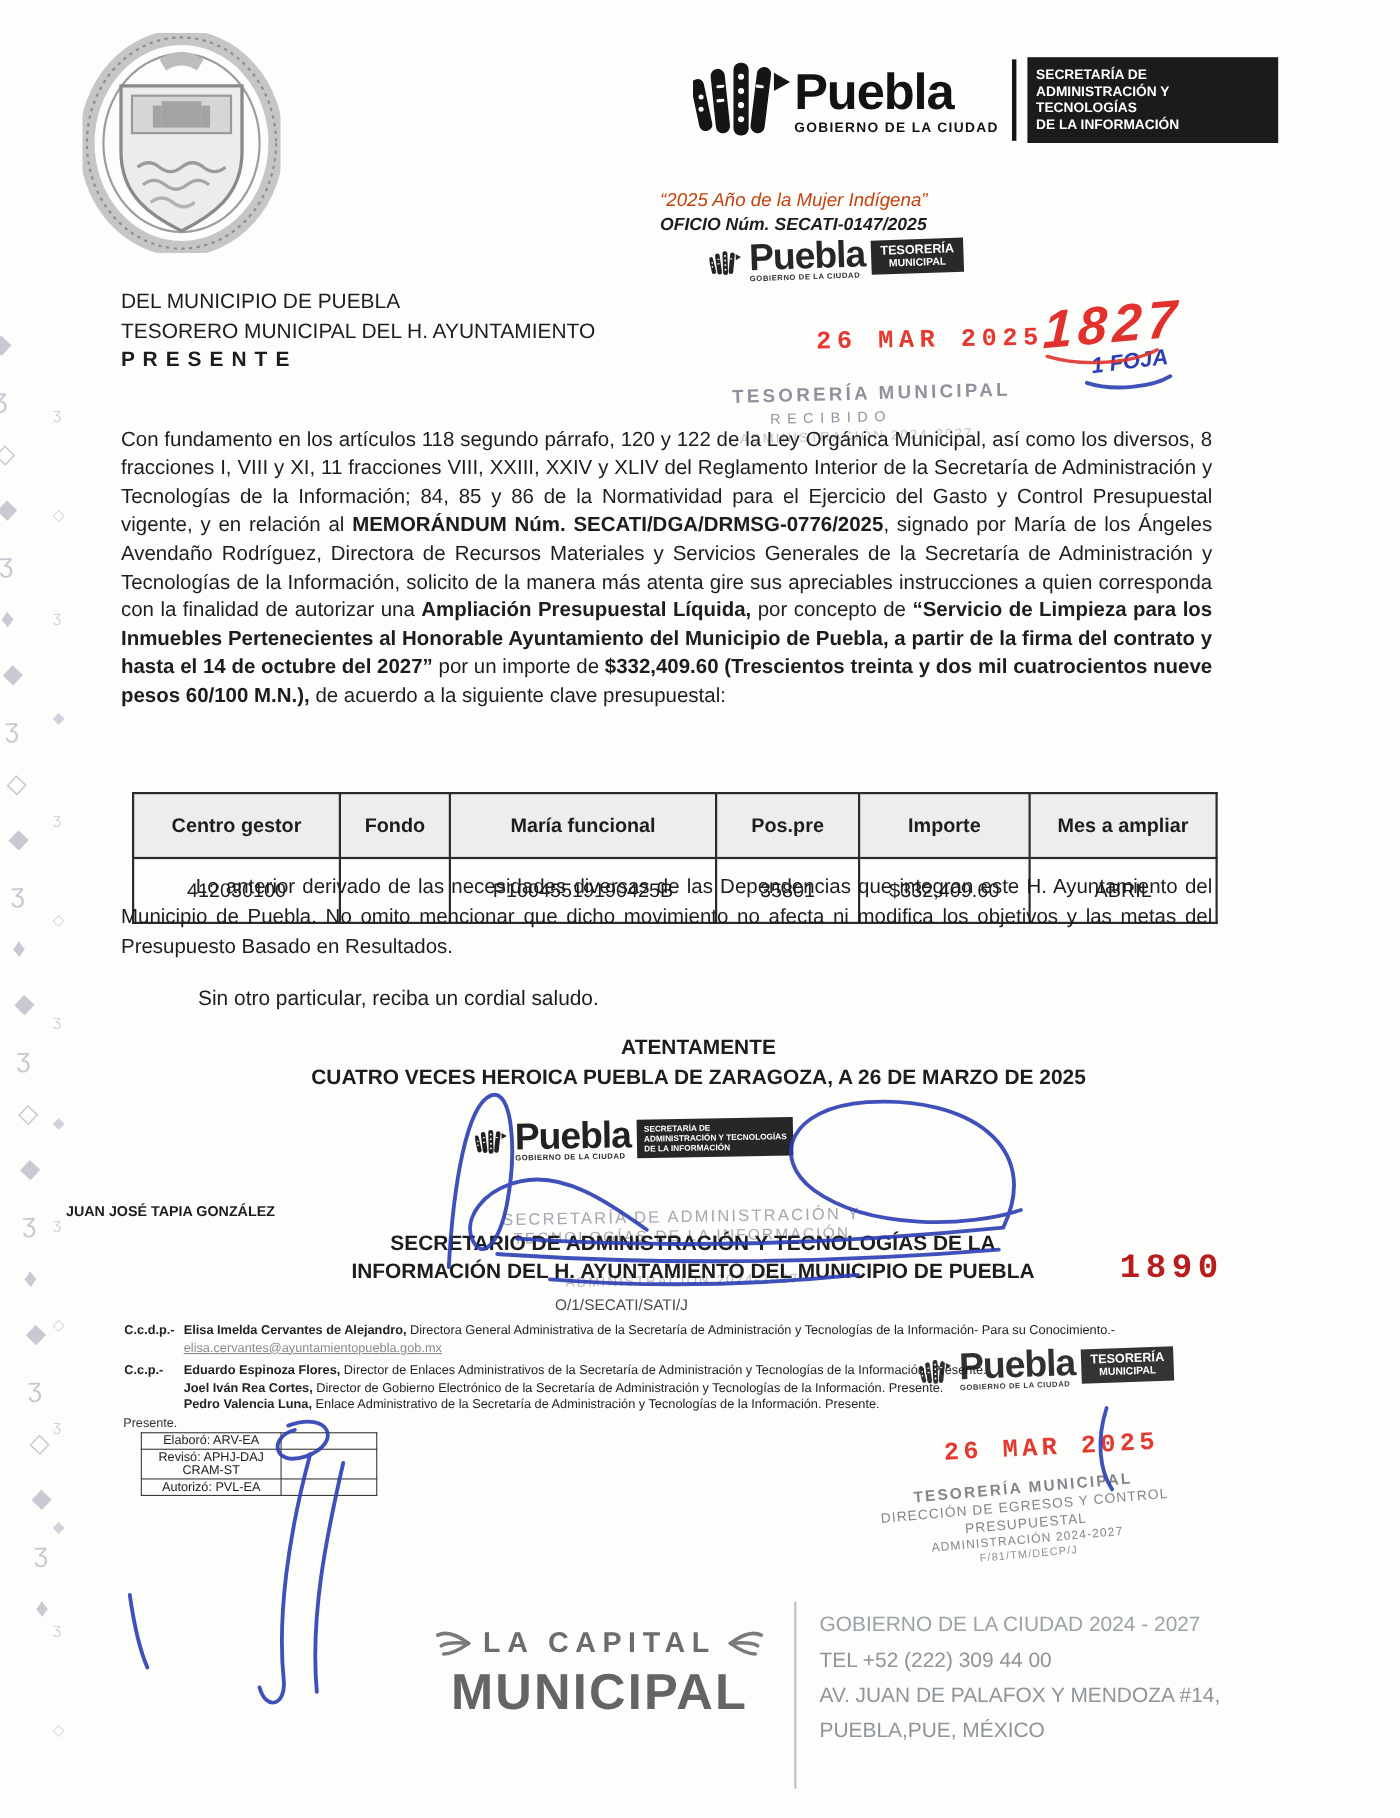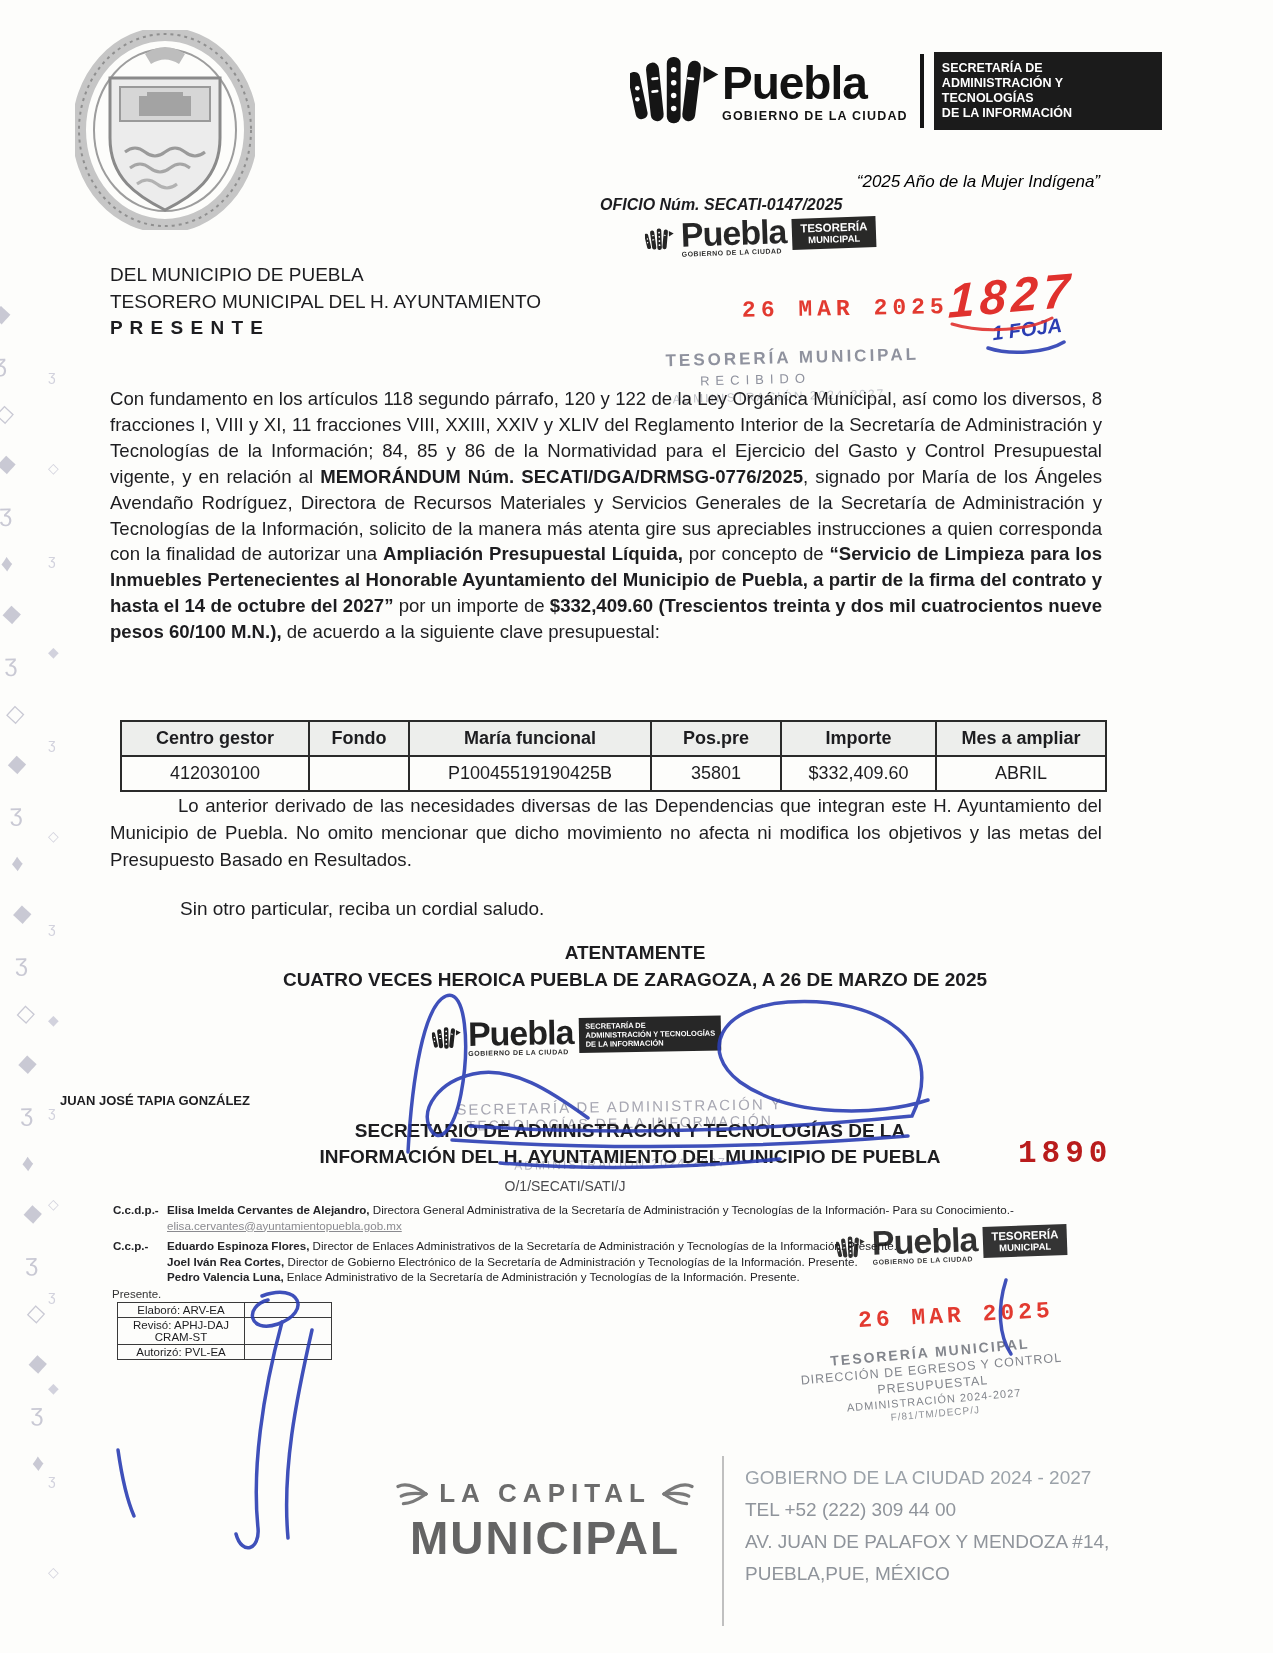--- a/index.html
+++ b/index.html
@@ -16,21 +16,21 @@
   .edgeB::before{content:"ʒ\A◇\Aʒ\A◆\Aʒ\A◇\Aʒ\A◆\Aʒ\A◇\Aʒ\A◆\Aʒ\A◇";white-space:pre;}
 
   
   .brand{left:630px;top:52px;display:flex;align-items:center;}
   .talavera{width:92px;height:76px;flex:none;}
   .wordmark{font-size:46px;font-weight:900;letter-spacing:-1px;line-height:46px;color:#121212;}
   .tagline{font-size:12.5px;font-weight:700;letter-spacing:1.2px;margin-top:3px;color:#121212;}
   .brand-sep{width:4px;height:74px;background:#151515;margin:0 10px 0 12px;}
   .brand-box{background:#1b1b1b;color:#fff;width:212px;padding:9px 8px;font-size:12.5px;font-weight:800;line-height:15px;}
 
-  .motto{left:600px;top:172px;width:500px;text-align:right;font-style:italic;font-size:17px;color:#000000;}
+  .motto{left:600px;top:172px;width:500px;text-align:left;font-style:italic;font-size:17px;color:#c2410c;}
   .oficio{left:600px;top:196px;width:500px;text-align:left;font-weight:bold;font-size:16px;font-style:italic;}
 
   
   .minilogo{display:flex;align-items:center;gap:6px;}
   .mtala{width:30px;height:26px;flex:none;}
   .mword{font-size:34px;font-weight:900;letter-spacing:-1px;line-height:32px;color:#161616;}
   .mtag{font-size:7px;font-weight:700;letter-spacing:.5px;color:#222;}
   .mbox{background:#191919;color:#fff;font-weight:800;padding:4px 8px;text-align:center;}
   .mbox .l1{font-size:11.5px;line-height:12px;}
   .mbox .l2{font-size:9.5px;line-height:11px;}
@@ -52,21 +52,21 @@
   .addr .nm{font-weight:bold;}
   .addr .pr{font-weight:bold;letter-spacing:1px;}
 
   
   .p1{left:110px;top:386px;width:992px;font-size:18.6px;line-height:25.9px;text-align:justify;}
   .p2{left:110px;top:792px;width:992px;font-size:18.6px;line-height:27px;text-align:justify;text-indent:68px;}
   .closing{left:180px;top:898px;font-size:19px;}
 
   
   .ptable{left:120px;top:720px;border-collapse:collapse;}
-  .ptable th,.ptable td{border:2px solid #2a2a2a;font-size:18px;text-align:center;padding:4px 4px;height:25px;}
+  .ptable th,.ptable td{border:2px solid #2a2a2a;font-size:18px;text-align:center;padding:16px 4px;height:25px;}
   .ptable th{font-weight:bold;background:#edeeec;}
   .c1{width:178px}.c2{width:90px}.c3{width:232px}.c4{width:120px}.c5{width:145px}.c6{width:160px}
 
   
   .atent{left:60px;top:942px;width:1150px;text-align:center;font-weight:bold;font-size:19px;}
   .pdate{left:60px;top:969px;width:1150px;text-align:center;font-weight:bold;font-size:19px;}
   .sig-logo{left:432px;top:1016px;transform:rotate(-1deg);opacity:.95;}
   .sig-stamp{left:320px;top:1098px;width:600px;text-align:center;color:#a7a7b2;transform:rotate(-1deg);}
   .ss1{font-size:15px;letter-spacing:2px;}
   .ss2{font-size:14px;letter-spacing:2px;}
@@ -81,21 +81,21 @@
   
   .cc{left:113px;top:1202px;width:960px;font-size:11.6px;line-height:15.5px;color:#232327;}
   .cclabel{display:inline-block;width:54px;font-weight:bold;}
   .ccemail{margin-left:54px;color:#8a8a8f;text-decoration:underline;margin-bottom:5px;}
   .indent{margin-left:54px;}
 
   .cc-stamp{left:836px;top:1224px;transform:rotate(-2deg);opacity:.88;}
 
   
   .arch-label{left:112px;top:1288px;font-size:11.5px;color:#333;}
-  .arch{left:117px;top:1302px;border-collapse:collapse;border-radius:28px;}
+  .arch{left:128px;top:1302px;border-collapse:collapse;border-radius:28px;}
   .arch td{border:1.6px solid #3a3a3a;font-size:11.5px;text-align:center;padding:1px 4px;}
   .arch .al{width:118px;}
   .arch .as{width:78px;}
 
   
   .edate{left:858px;top:1303px;font-family:"Liberation Mono",monospace;font-weight:700;font-size:23px;
          letter-spacing:4px;color:#e23a30;transform:rotate(-3deg);}
   .estamp{left:775px;top:1344px;width:315px;text-align:center;color:#83868d;transform:rotate(-5deg);}
   .es1{font-size:14px;font-weight:600;letter-spacing:2px;}
   .es2,.es3{font-size:12.5px;letter-spacing:1px;margin-top:2px;}

